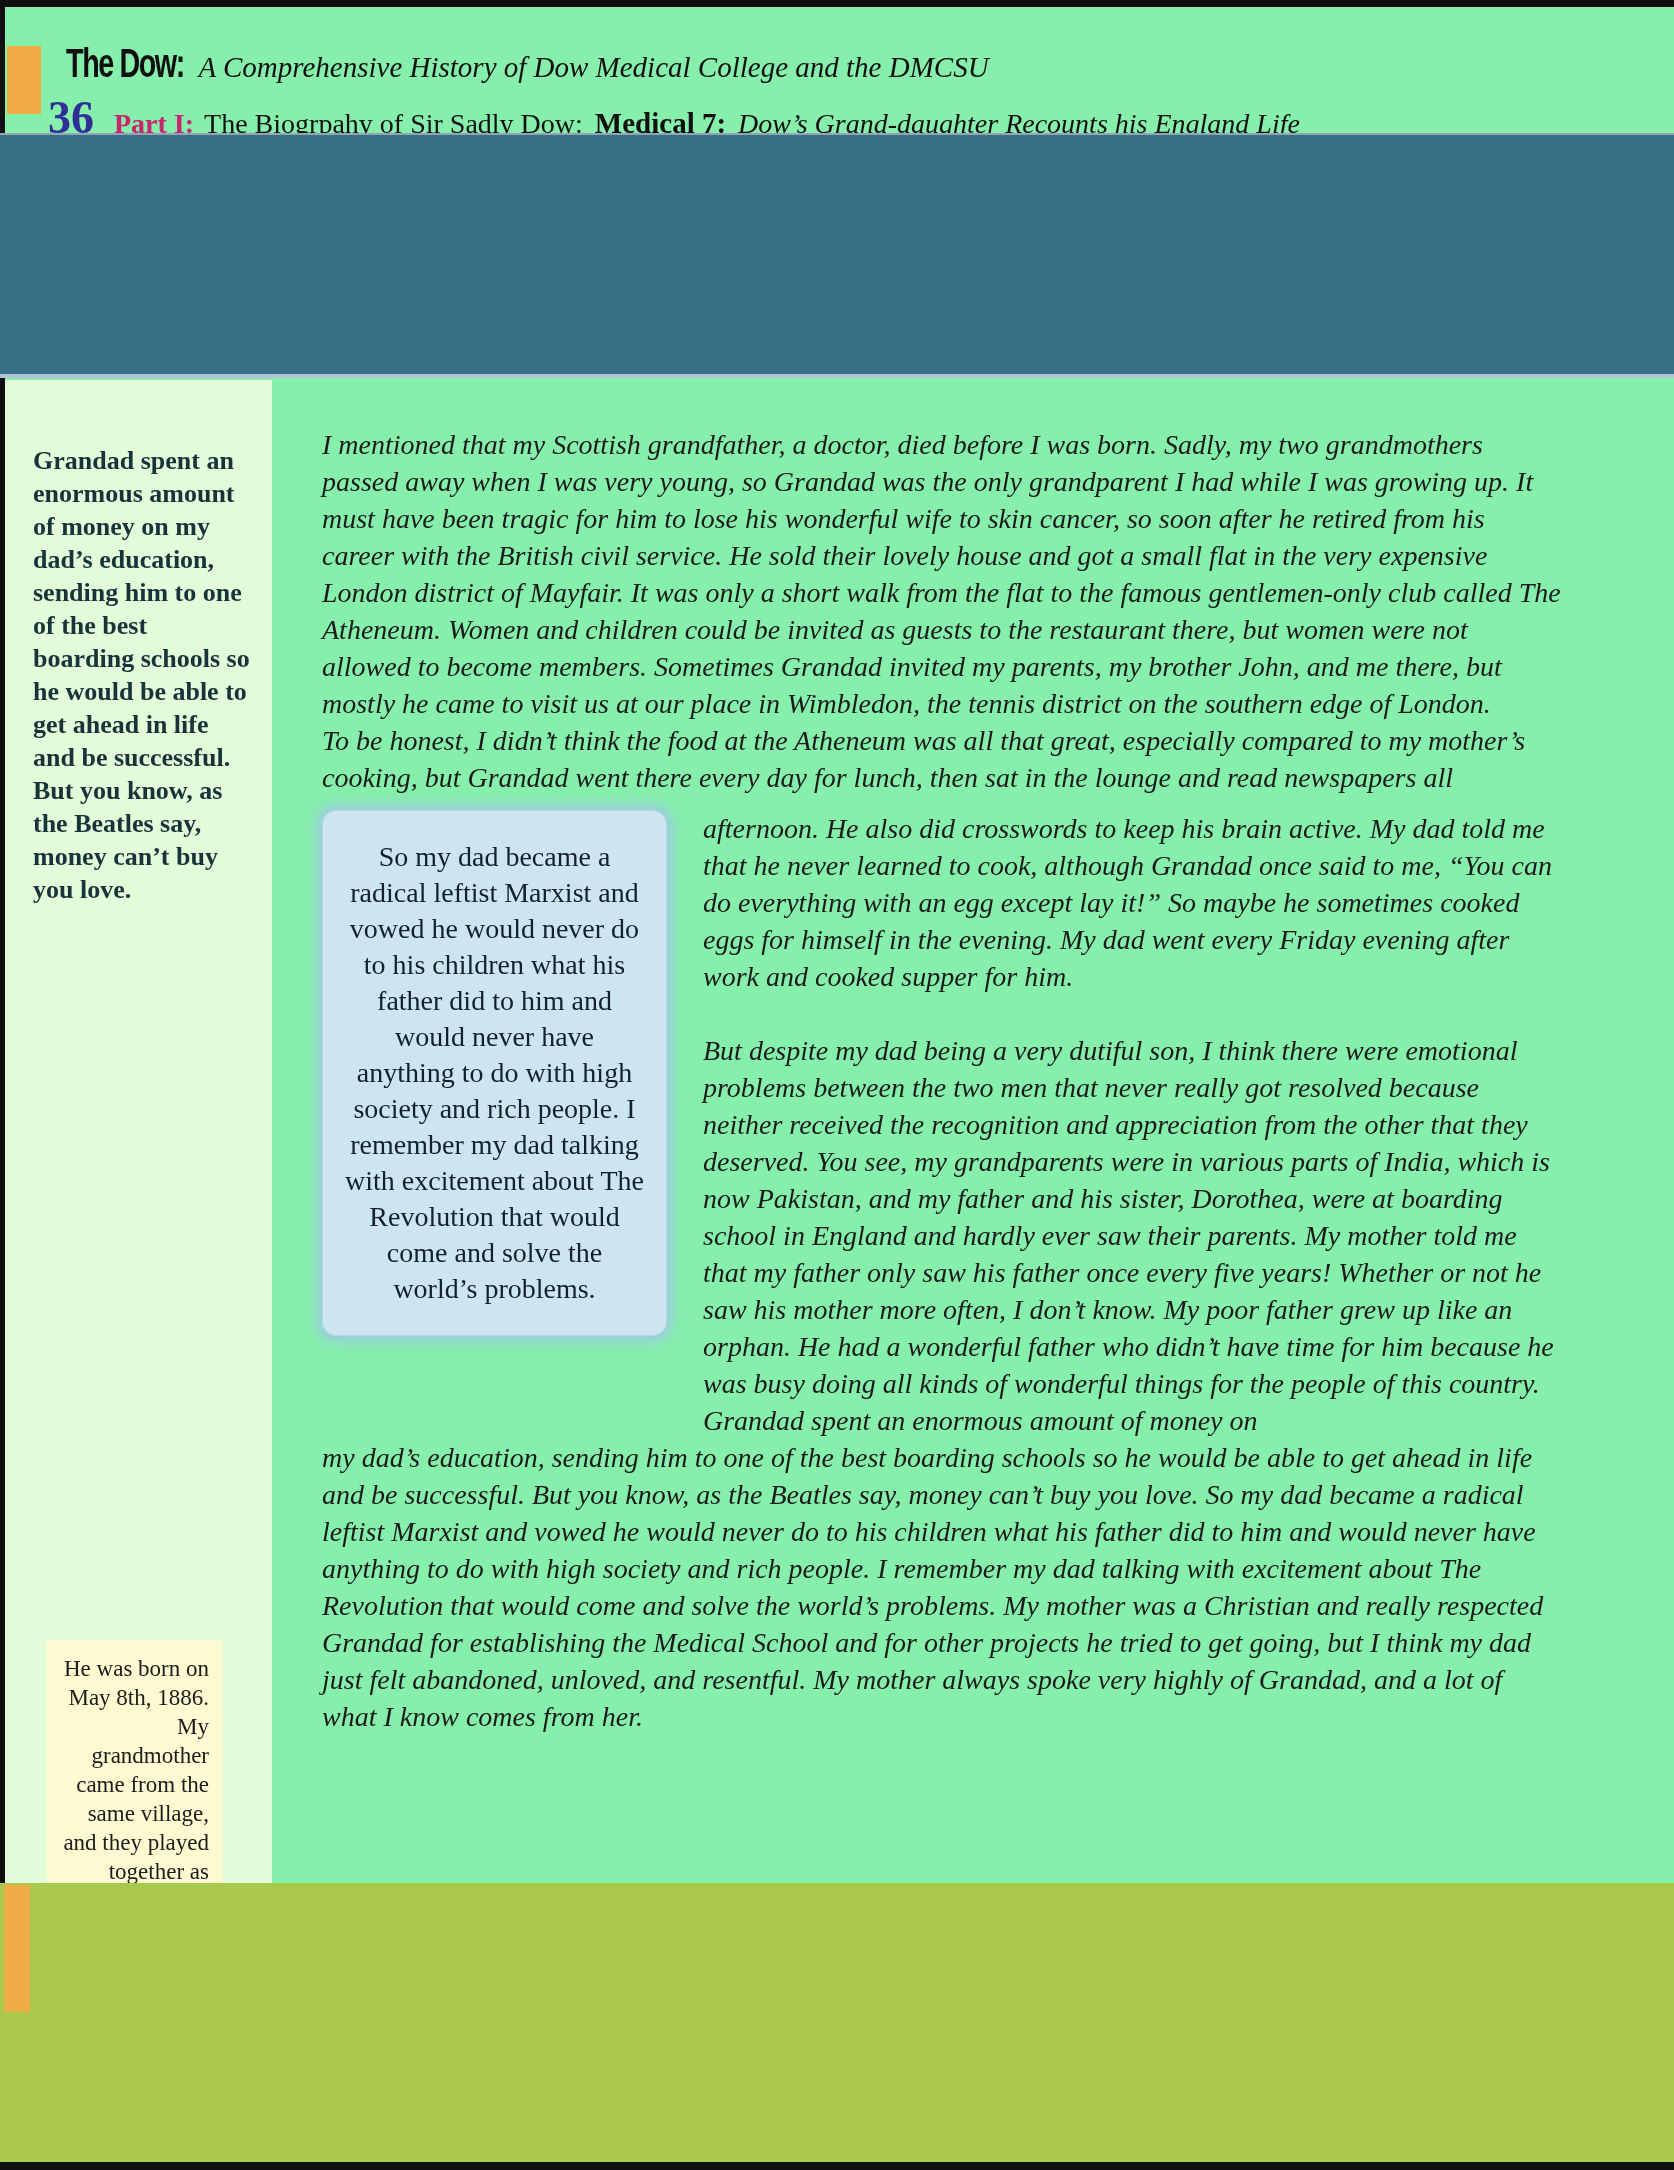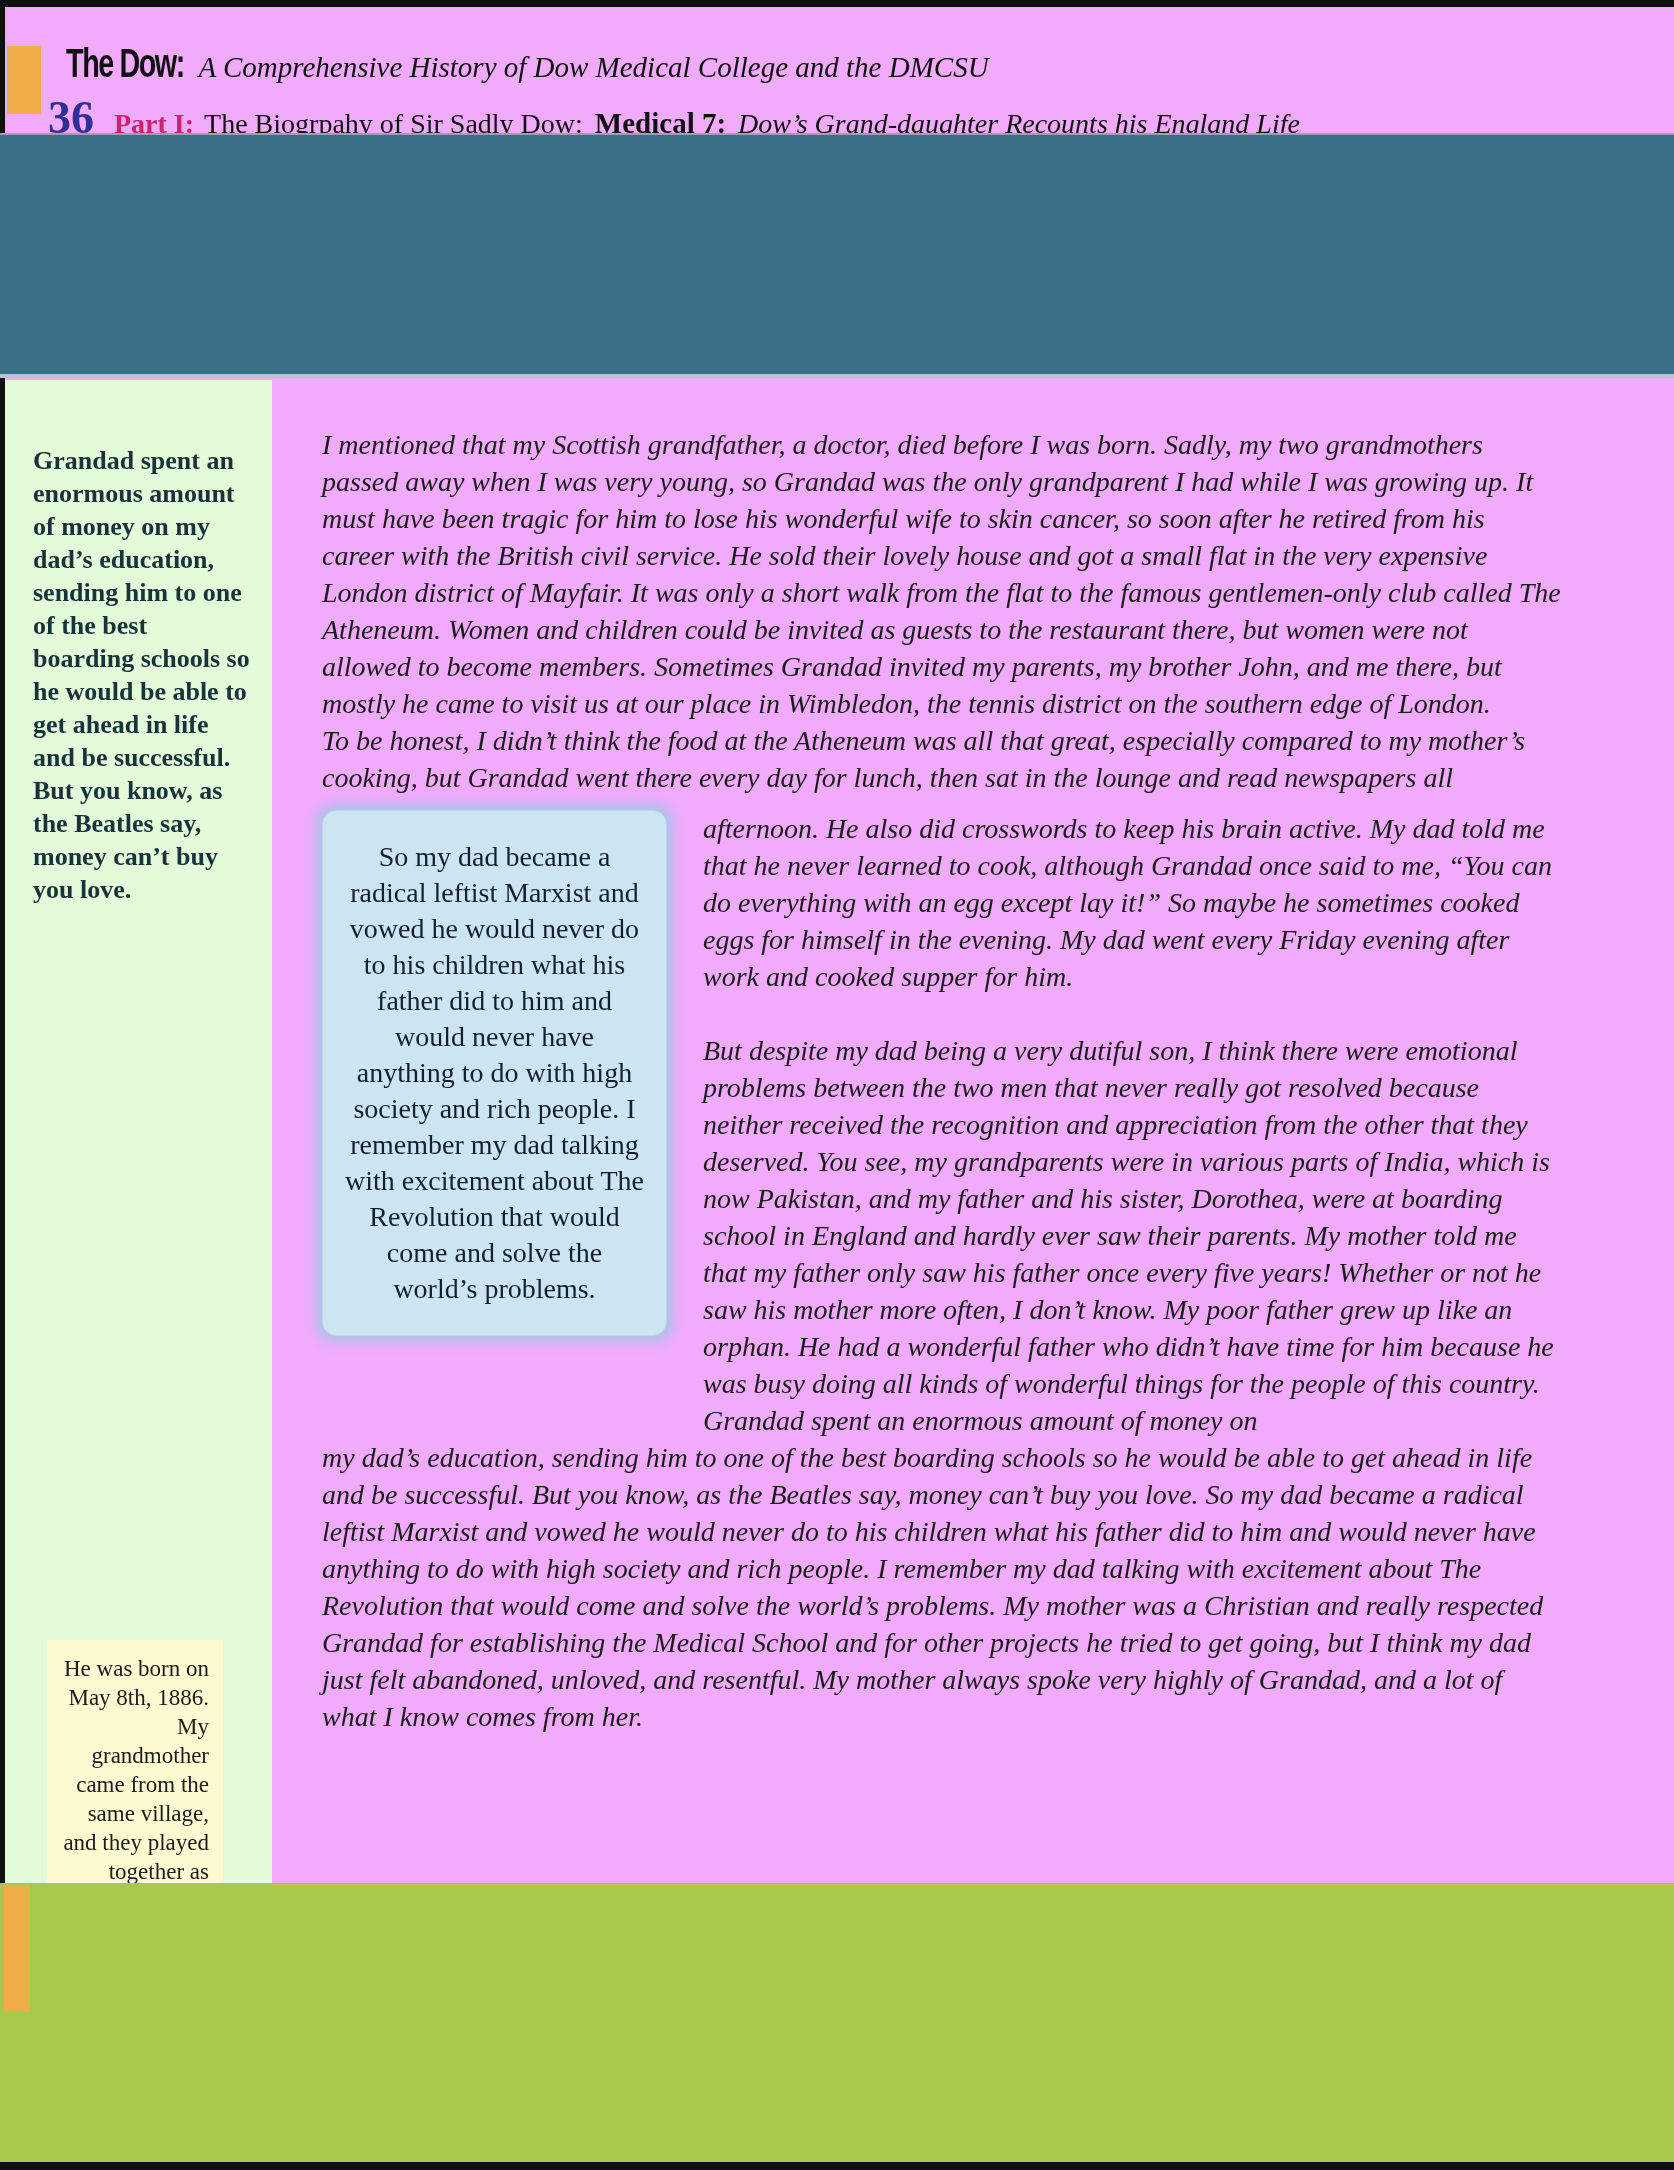--- a/index.html
+++ b/index.html
@@ -1,20 +1,20 @@
 <!DOCTYPE html>
 <html style="--teal-banner: #3a7087; --green-banner: #a9c94d; --orange-accent: #f0ac46; --sidebar-green: #e4fbda; --pull-box-blue: #cde4f1; --note-box-yellow: #fdf9d0; --page-number-blue: #2f2f96; --part-label-magenta: #c9256f;"><head>
 <meta charset="utf-8">
 <style>
   html, body { margin: 0; padding: 0; background: #ffffff; }
   .page {
     position: relative;
     width: 1674px;
     height: 2170px;
-    background: #f0abfc;
+    background: #86efac;
     overflow: hidden;
     font-family: "Liberation Serif", serif;
   }
   
   .frame-top    { position: absolute; left: 0; top: 0;    width: 100%; height: 7px;  background: #101010; }
   .frame-left   { position: absolute; left: 0; top: 0;    width: 5px;  height: 100%; background: #101010; }
   .frame-bottom { position: absolute; left: 0; bottom: 0; width: 100%; height: 8px;  background: #101010; }
 
   
   .orange-top {

